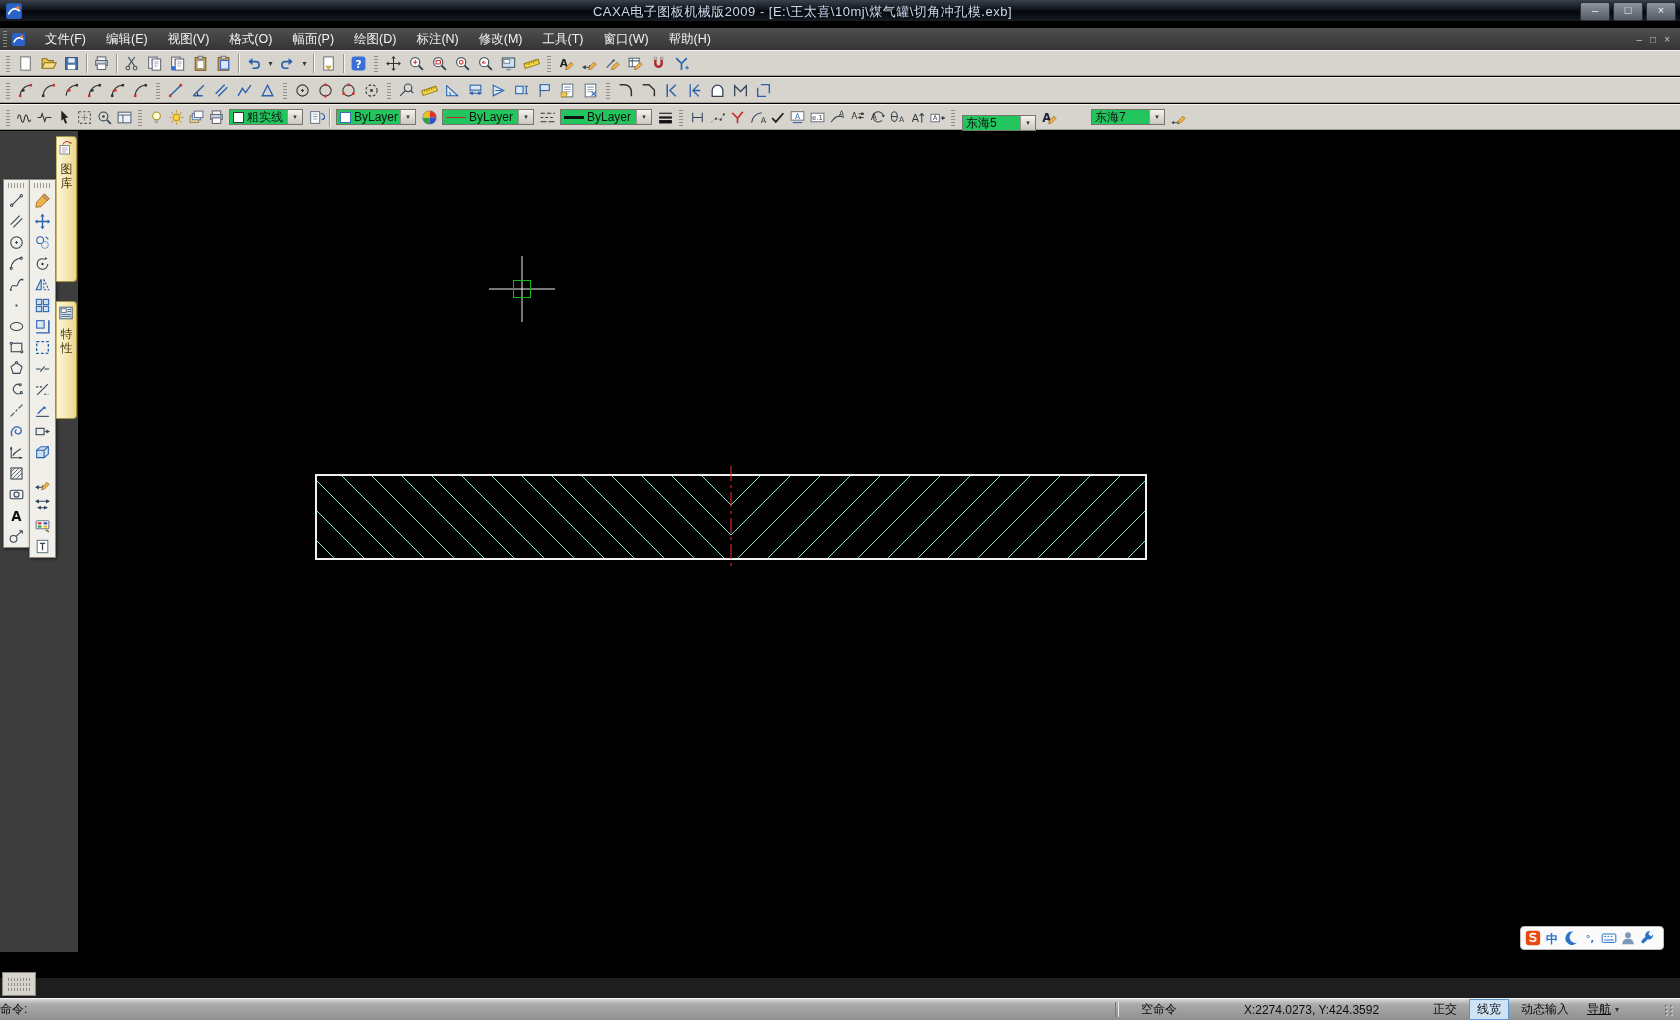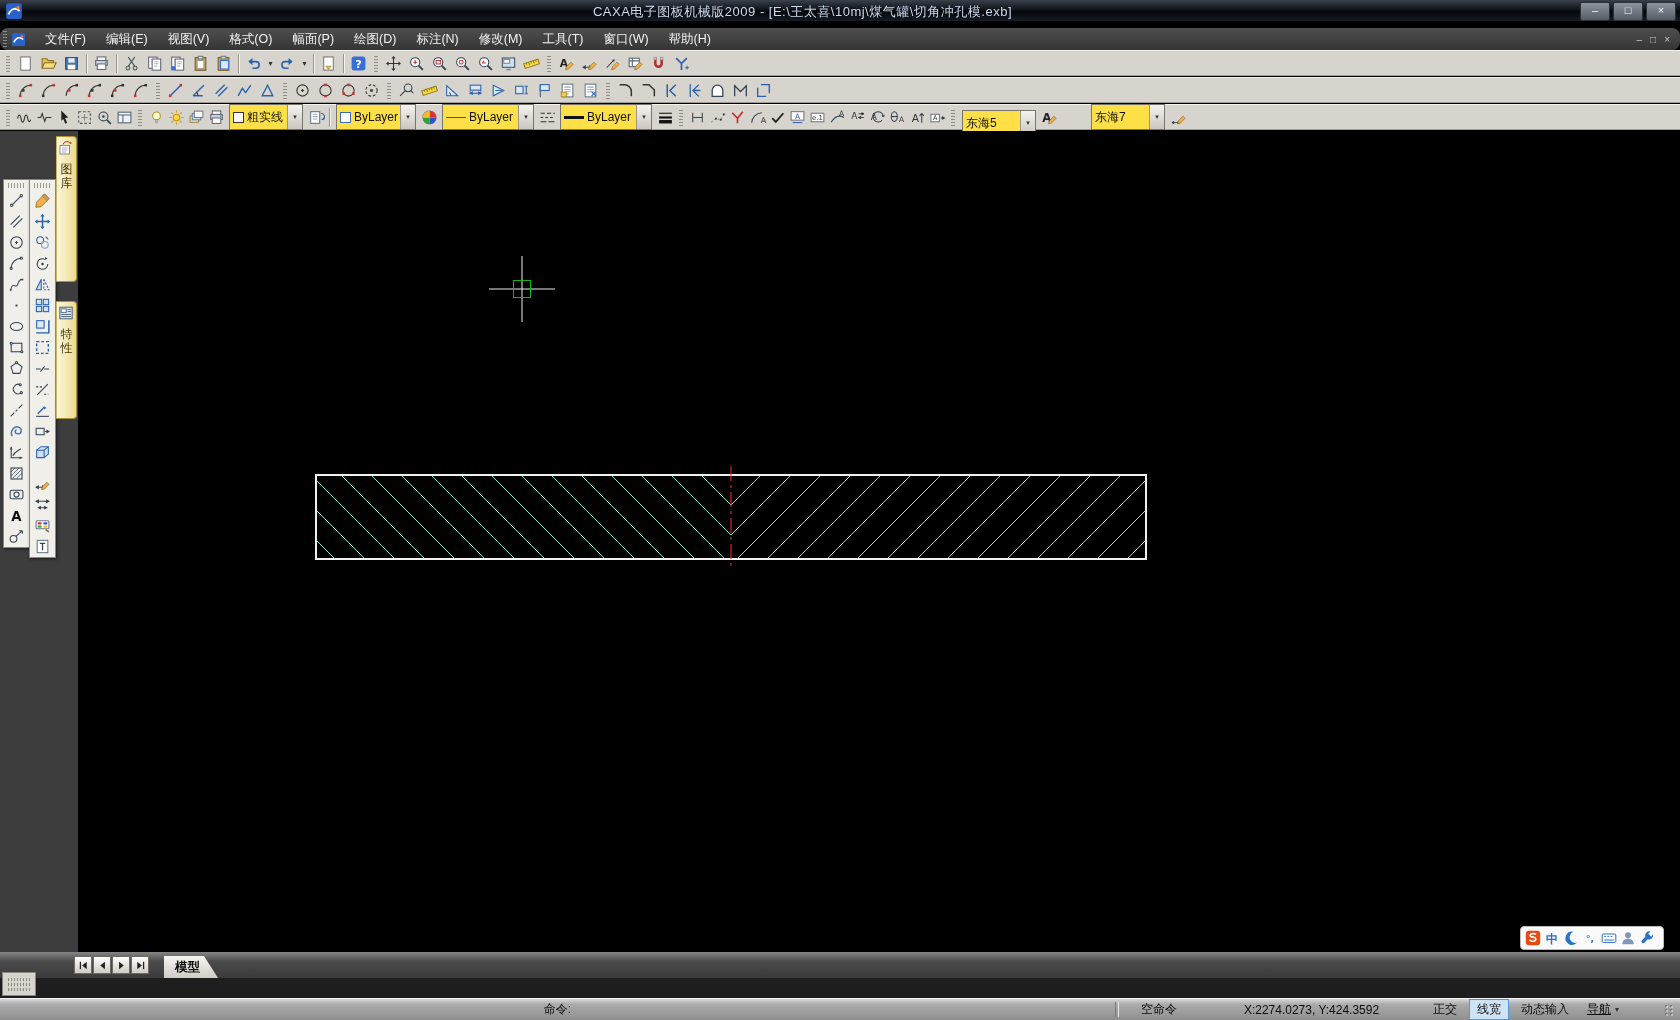--- a/index.html
+++ b/index.html
@@ -15,40 +15,40 @@
   #app-icon{width:20px;height:20px;margin-left:5px;display:flex;align-items:center;}
   #title-text{margin:0 auto;font-size:13px;letter-spacing:.5px;color:#ccd8ec;}
   #win-buttons{display:flex;margin-right:4px;gap:3px;}
   .wbtn{width:28px;height:17px;background:linear-gradient(#8d949e,#565c66);
     border:1px solid #2c3036;border-radius:2px;color:#f4f6fa;font-size:11px;
     line-height:15px;text-align:center;}
 
   
   #menubar{position:absolute;left:0;top:28px;width:100%;height:22px;
     background:linear-gradient(#4e4e4e,#353535);display:flex;align-items:center;
-    color:#f2f2f2;font-size:12.5px;border-radius:8px;}
+    color:#f2f2f2;font-size:12.5px;}
   .mgrip{width:4px;height:16px;margin:0 4px 0 3px;
     background:repeating-linear-gradient(0deg,#8a8a8a 0 1px,transparent 1px 3px);}
   #menu-app-icon{width:18px;height:16px;margin-right:6px;display:flex;align-items:center;}
   .menu-item{padding:2px 10px;white-space:nowrap;}
   #menu-winctl{margin-left:auto;margin-right:10px;display:flex;gap:8px;color:#c4c4c4;font-size:10px;}
 
   
   .trow{position:absolute;left:0;width:100%;height:26px;background:#d7d4cd;
     border-top:1px solid #f2f1ec;border-bottom:1px solid #a19d94;
     display:flex;align-items:center;padding-left:2px;box-sizing:border-box;}
   #tb1{top:50px;} #tb2{top:77px;} #tb3{top:104px;}
   .tbtn{width:23px;height:22px;display:flex;align-items:center;justify-content:center;flex:0 0 auto;}
   #tb3 .tbtn{width:20px;}
   .tgrip{width:4px;height:18px;margin:0 4px;flex:0 0 auto;
     background:repeating-linear-gradient(0deg,#908d85 0 1px,transparent 1px 3px);}
   .tsep{width:1px;height:19px;background:#9b978e;box-shadow:1px 0 0 #f5f4ef;margin:0 3px;flex:0 0 auto;}
   .tdrop{width:11px;height:22px;display:flex;align-items:center;justify-content:center;
     font-size:8px;color:#333;flex:0 0 auto;}
-  .combo{height:26px;background:#fde047;border:1px solid #78756d;display:flex;align-items:center;
+  .combo{height:16px;background:#22c55e;border:1px solid #78756d;display:flex;align-items:center;
     margin:0 3px;flex:0 0 auto;box-sizing:border-box;}
   .combo .cval{flex:1;padding-left:3px;font-size:12px;color:#111;white-space:nowrap;overflow:hidden;}
   .combo .cdrop{width:14px;height:100%;background:linear-gradient(#f4f3ef,#cbc7bf);
     border-left:1px solid #9b978e;display:flex;align-items:center;justify-content:center;
     font-size:7px;color:#333;}
   .swatch{flex:0 0 auto;margin-left:3px;}
   .sw-sq{width:9px;height:9px;background:#fff;border:1px solid #333;}
   .sw-sq2{width:9px;height:9px;background:#fff;border:1px solid #3a6fb5;}
   .sw-red{width:20px;height:0;border-top:1.5px solid #cc2222;}
   .sw-blk{width:20px;height:0;border-top:3px solid #111;}
@@ -92,21 +92,21 @@
   #cmdpanel{position:absolute;left:2px;top:972px;width:34px;height:24px;
     background:#d7d4cd;border:1px solid #8a877e;box-sizing:border-box;padding-top:3px;}
   .hgrip{height:3px;margin:2px 5px;
     background:repeating-linear-gradient(90deg,#8d8a81 0 1px,transparent 1px 3px);}
 
   
   #statusbar{position:absolute;left:0;top:998px;width:100%;height:22px;
     background:linear-gradient(#d9d9d9,#ababab 25%,#8f8f8f);
     border-top:1px solid #f2f2f2;display:flex;align-items:center;
     font-size:12px;color:#0d0d0d;box-sizing:border-box;}
-  .sb-cmd{flex:0 0 1115px;box-sizing:border-box;text-align:center;}
+  .sb-cmd{flex:0 0 1115px;box-sizing:border-box;}
   .sb-div{width:2px;height:15px;border-left:1px solid #7a7a7a;border-right:1px solid #e6e6e6;}
   .sb-idle{width:80px;text-align:center;}
   .sb-coords{width:225px;text-align:center;}
   .sb-t{padding:7px 9px;white-space:nowrap;}
   .sb-active{background:#cfe3f7;border:1px solid #5a96d2;padding:1px 7px;margin:0 3px;}
   .sb-caret{font-size:8px;color:#333;margin-left:2px;}
   .sb-grip{margin-left:auto;margin-right:3px;width:16px;height:16px;}
 </style>
 </head>
 <body>
@@ -1087,49 +1087,20 @@
           </svg>
         </span>
         <span class="imeic">
           <svg viewBox="0 0 16 16" width="16" height="16">
             <path d="M14 4.2 a4 4 0 0 1 -5.2 5 L5.2 12.8 a1.7 1.7 0 0 1 -2.4-2.4 L6.4 6.8 a4 4 0 0 1 5-5.2 L9.2 3.8 l3 3Z" fill="#2a72c8"></path>
           </svg>
         </span>
       </div>
   </div>
 
-  <div id="sheetrow">
-    <span id="sheet-nav" style="display:flex;">
-        <span class="navbtn">
-          <svg viewBox="0 0 16 16" width="13" height="13">
-            <path d="M4.2 3.5 v9" stroke="#222" stroke-width="1.6" fill="none"></path>
-            <path d="M12 3.5 L6.2 8 12 12.5Z" fill="#222"></path>
-          </svg>
-        </span>
-        <span class="navbtn">
-          <svg viewBox="0 0 16 16" width="13" height="13">
-            <path d="M11 3.5 L5.2 8 11 12.5Z" fill="#222"></path>
-          </svg>
-        </span>
-        <span class="navbtn">
-          <svg viewBox="0 0 16 16" width="13" height="13">
-            <path d="M5 3.5 L10.8 8 5 12.5Z" fill="#222"></path>
-          </svg>
-        </span>
-        <span class="navbtn">
-          <svg viewBox="0 0 16 16" width="13" height="13">
-            <path d="M11.8 3.5 v9" stroke="#222" stroke-width="1.6" fill="none"></path>
-            <path d="M4 3.5 L9.8 8 4 12.5Z" fill="#222"></path>
-          </svg>
-        </span>
-      </span>
-    <div id="model-tab">
-      <span>模型</span>
-    </div>
-  </div>
 
   <div id="cmdrow"></div>
   <div id="cmdpanel">
     <div class="hgrip"></div>
     <div class="hgrip"></div>
     <div class="hgrip"></div>
   </div>
 
   <div id="statusbar">
     <div class="sb-cmd">

